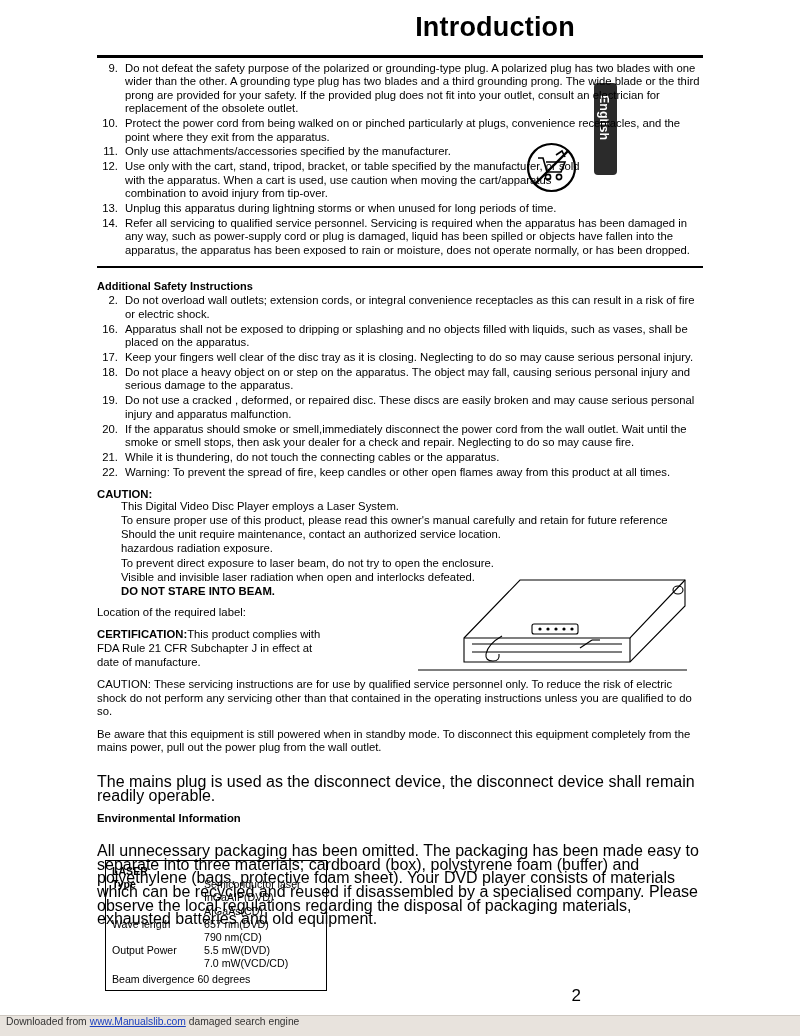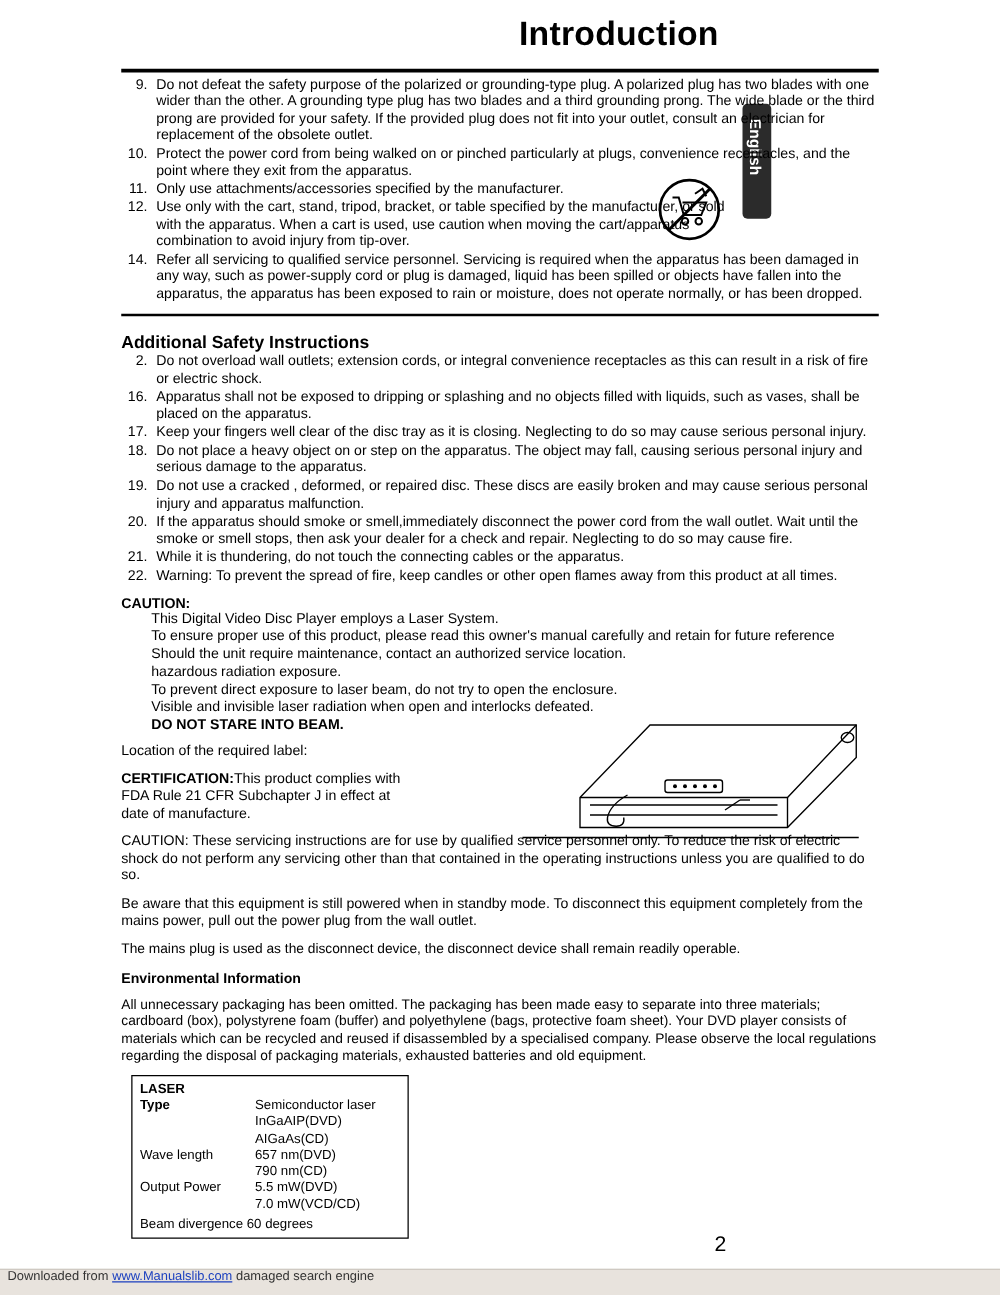--- a/index.html
+++ b/index.html
@@ -86,21 +86,21 @@
     text-align: right;
     font-size: 11.3px;
   }
   .sec-rule {
     width: 606px;
     height: 2.2px;
     background: #000;
     margin: 9px 0 5px 0;
   }
   .bold-head {
-    font-size: 14px;
+    font-size: 11px;
     font-weight: bold;
     margin-bottom: 2px;
     margin-top: 12px;
   }
   .caution-head {
     font-size: 11.3px;
     font-weight: bold;
     margin-top: 9px;
   }
   .indent-block {
@@ -113,23 +113,23 @@
   }
   .strong-line {
     font-weight: bold;
   }
   .para {
     font-size: 11.3px;
     line-height: 13.6px;
     margin-top: 9px;
   }
   .para-tight {
-    font-size: 11px;
+    font-size: 16px;
     line-height: 13.6px;
-    margin-top: 9px;
+    margin-top: 20px;
   }
   .loc-label {
     font-size: 11.3px;
     margin-top: 8px;
   }
   .cert-block {
     font-size: 11.3px;
     line-height: 13.6px;
     margin-top: 10px;
     width: 225px;
@@ -232,20 +232,21 @@
     </svg>
   </div>
 
   <div class="content">
 
     <ul class="numlist">
       <li><span class="num">9.</span><span>Do not defeat the safety purpose of the polarized or grounding-type plug. A  polarized plug has two blades with one wider than the other. A grounding type plug has two blades and a third grounding prong. The wide blade or the third prong are provided for your safety. If the provided plug does not fit into your outlet, consult an electrician for replacement of the obsolete outlet.</span></li>
       <li><span class="num">10.</span><span>Protect the power cord from being walked on or pinched particularly at plugs, convenience receptacles, and the point where they exit from the apparatus.</span></li>
       <li><span class="num">11.</span><span>Only use attachments/accessories specified by the manufacturer.</span></li>
       <li style="padding-right:120px;"><span class="num">12.</span><span>Use only with the cart, stand, tripod, bracket, or table specified by the manufacturer, or sold with the apparatus. When a cart is used, use caution when moving the cart/apparatus combination to avoid injury from tip-over.</span></li>
+      <li><span class="num">13.</span><span>Unplug this apparatus during lightning storms or when unused for long periods of time.</span></li>
       <li><span class="num">14.</span><span>Refer all servicing to qualified service personnel. Servicing is required when the apparatus has been damaged in any way, such as power-supply cord or plug is damaged, liquid has been spilled or objects have fallen into the apparatus, the apparatus has been exposed to rain or moisture, does not operate normally, or has been dropped.</span></li>
     </ul>
 
     <div class="sec-rule"></div>
 
     <div class="bold-head">Additional Safety Instructions</div>
 
     <ul class="numlist">
       <li><span class="num">2.</span><span>Do not overload wall outlets; extension cords, or integral convenience receptacles as this can result in a risk of fire or electric shock.</span></li>
       <li><span class="num">16.</span><span>Apparatus shall not be exposed to dripping or splashing and no objects filled with liquids, such as vases, shall be placed on the apparatus.</span></li>

